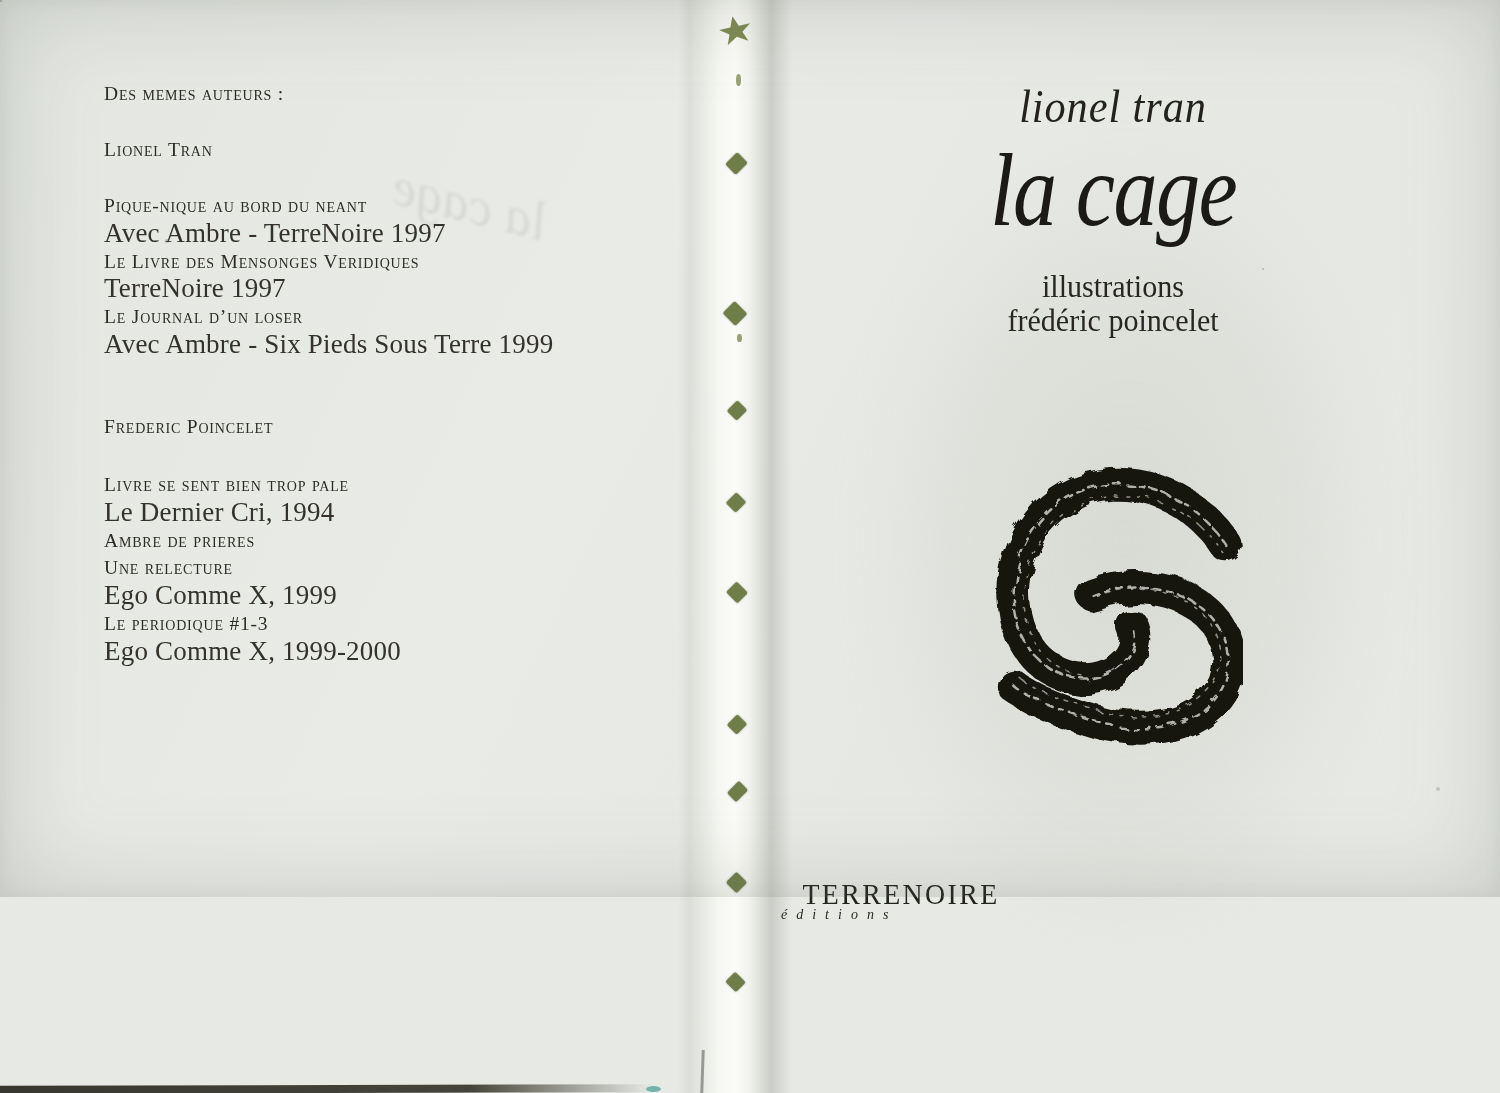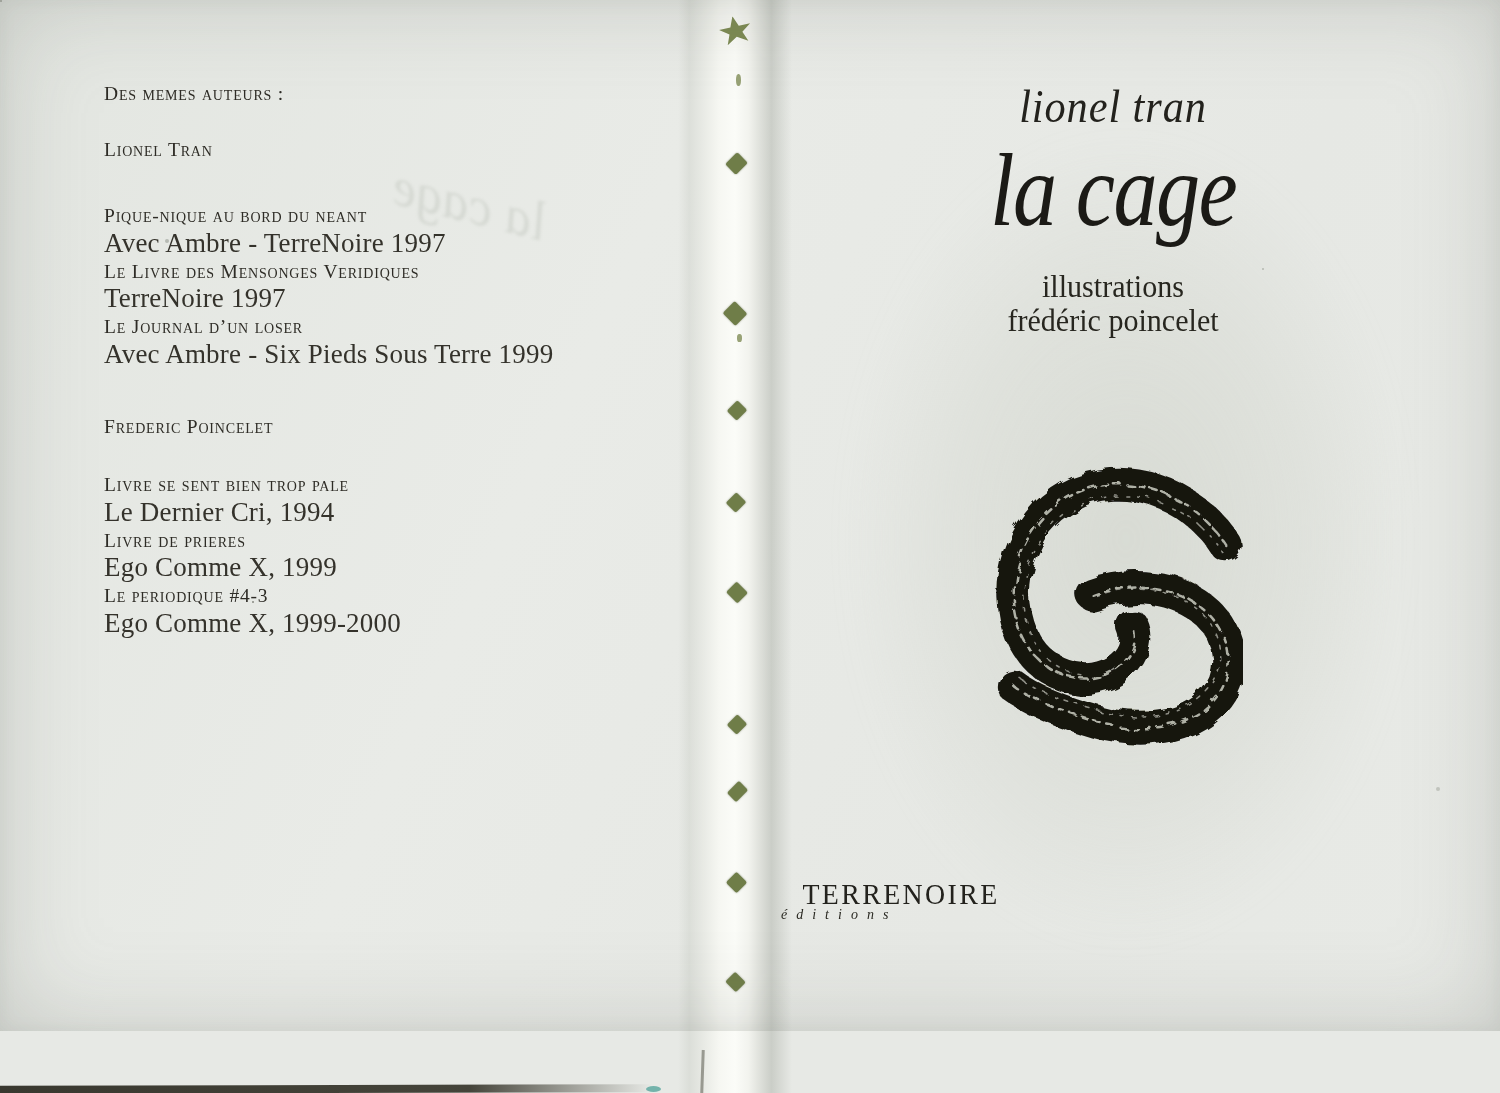--- a/index.html
+++ b/index.html
@@ -2,21 +2,21 @@
 <html><head>
 <meta charset="utf-8">
 <style>
   html,body{margin:0;padding:0;}
   body{
     width:1500px;height:1093px;overflow:hidden;
     background:#e7e9e5;
     font-family:"Liberation Serif","DejaVu Serif",serif;
   }
   .canvas{
-    position:relative;width:1500px;height:1031px;
+    position:relative;width:1500px;height:897px;
     background:linear-gradient(115deg,#e3e6e1 0%,#e9ebe7 38%,#e6e8e4 70%,#e8eae6 100%);
   }
   
   .biblio-line{margin:0;color:#32302a;}
   .sc{font-variant:small-caps;letter-spacing:.8px;font-size:19.5px;color:#2e2c26;}
   .pub{font-size:27px;color:#34322b;letter-spacing:.2px;}
   .pos{position:absolute;left:104px;}
   .entries{line-height:27.8px;}
   .ghost-mirror{
     position:absolute;left:330px;top:166px;width:220px;
@@ -108,37 +108,38 @@
 
 <div class="canvas">
 
   <div>
     <div class="ghost-mirror">la cage</div>
 
     <p class="biblio-line sc pos" style="top:83px">Des memes auteurs :</p>
 
     <p class="biblio-line sc pos" style="top:139px">Lionel Tran</p>
 
-    <div class="pos entries" style="top:202px">
+    <div class="pos entries" style="top:192px">
       <p class="biblio-line sc">Pique-nique au bord du neant</p>
       <p class="biblio-line pub">Avec Ambre - TerreNoire 1997</p>
       <p class="biblio-line sc">Le Livre des Mensonges Veridiques</p>
       <p class="biblio-line pub">TerreNoire 1997</p>
       <p class="biblio-line sc">Le Journal d’un loser</p>
       <p class="biblio-line pub">Avec Ambre - Six Pieds Sous Terre 1999</p>
     </div>
 
     <p class="biblio-line sc pos" style="top:416px">Frederic Poincelet</p>
 
     <div class="pos entries" style="top:471px">
       <p class="biblio-line sc">Livre se sent bien trop pale</p>
       <p class="biblio-line pub">Le Dernier Cri, 1994</p>
-      <p class="biblio-line sc">Livre de prieres</p>
+      <p class="biblio-line sc">Ambre de prieres</p>
+      <p class="biblio-line sc">Une relecture</p>
       <p class="biblio-line pub">Ego Comme X, 1999</p>
-      <p class="biblio-line sc">Le periodique #4-3</p>
+      <p class="biblio-line sc">Le periodique #1-3</p>
       <p class="biblio-line pub">Ego Comme X, 1999-2000</p>
     </div>
   </div>
 
   <div class="gutter"></div>
   <div class="stitch-star" style="left:719px;top:16px;width:33px;height:30px"></div>
   <div class="stitch-dot" style="left:736px;top:74px;width:5px;height:12px"></div>
   <div class="stitch" style="left:729px;top:155px;width:15px;height:17px"></div>
   <div class="stitch" style="left:726px;top:305px;width:18px;height:17px"></div>
   <div class="stitch-dot" style="left:737px;top:334px;width:5px;height:8px"></div>

